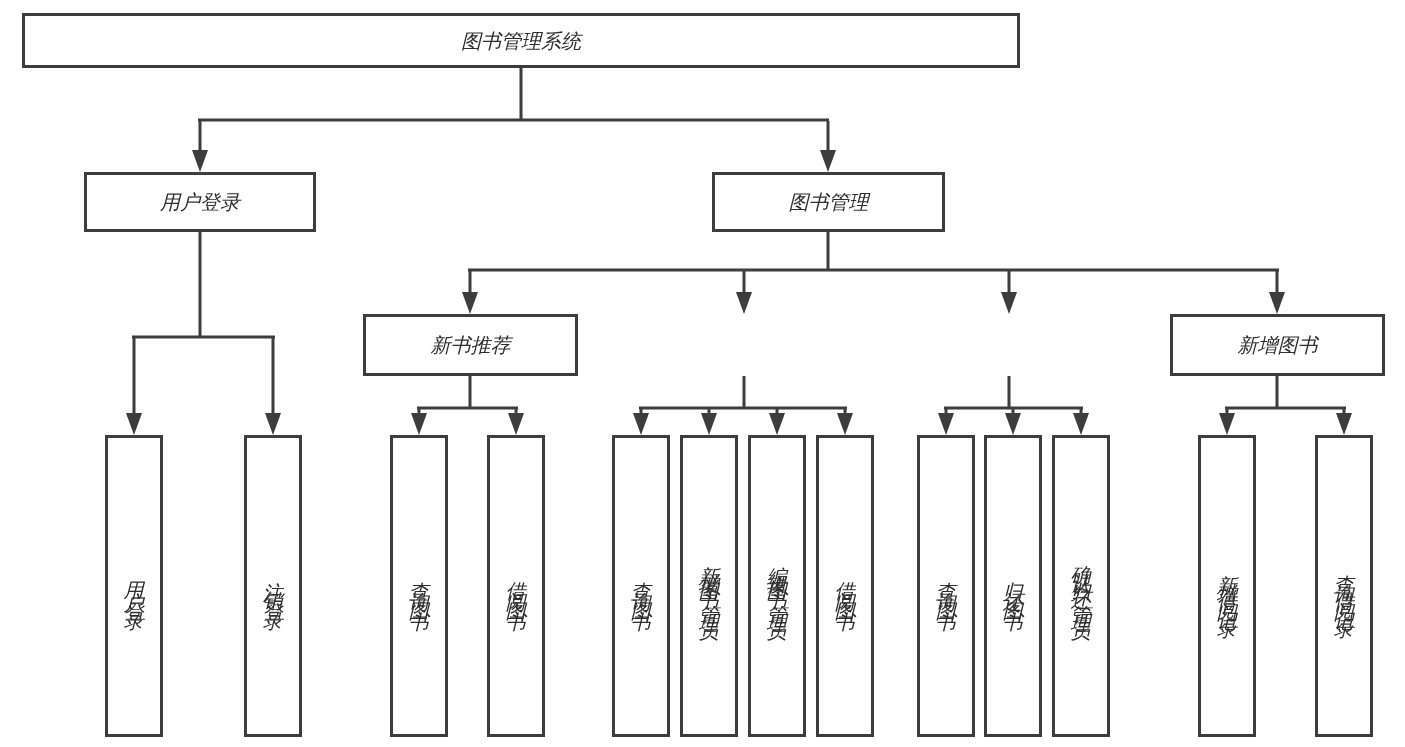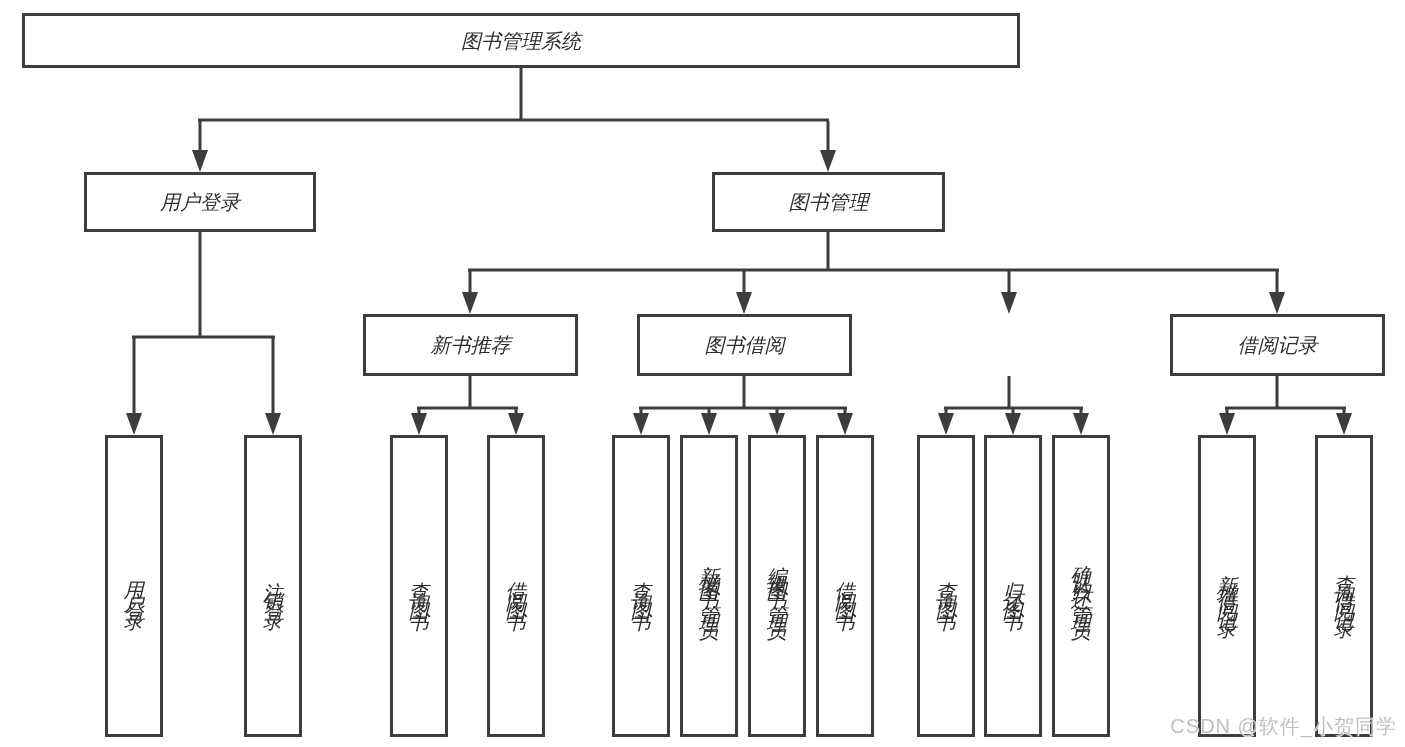--- a/index.html
+++ b/index.html
@@ -123,35 +123,33 @@
       <polygon points="1336,413 1352,413 1344,435"></polygon>
     </g>
   </svg>
 
   <div class="box root">图书管理系统</div>
 
   <div class="box l2 l2-a">用户登录</div>
   <div class="box l2 l2-b">图书管理</div>
 
   <div class="box l3 l3-a">新书推荐</div>
-  <div class="box l3 l3-b">图书借阅</div>
-  <div class="box l3 l3-d">借阅记录</div>
+  <div class="box l3 l3-d">新增图书</div>
 
   <div class="box leaf lf1">用户登录</div>
   <div class="box leaf lf2">注销登录</div>
 
   <div class="box leaf lf3">查询图书</div>
   <div class="box leaf lf4">借阅图书</div>
 
   <div class="box leaf lf5">查询图书</div>
   <div class="box leaf lf6">新增图书（管理员）</div>
   <div class="box leaf lf7">编辑图书（管理员）</div>
   <div class="box leaf lf8">借阅图书</div>
 
   <div class="box leaf lf9">查询图书</div>
   <div class="box leaf lf10">归还图书</div>
   <div class="box leaf lf11">确认归还（管理员）</div>
 
   <div class="box leaf lf12">新增借阅记录</div>
   <div class="box leaf lf13">查询借阅记录</div>
 
-  <div class="watermark">CSDN @软件_小贺同学</div>
 </div>
 
 </body></html>

